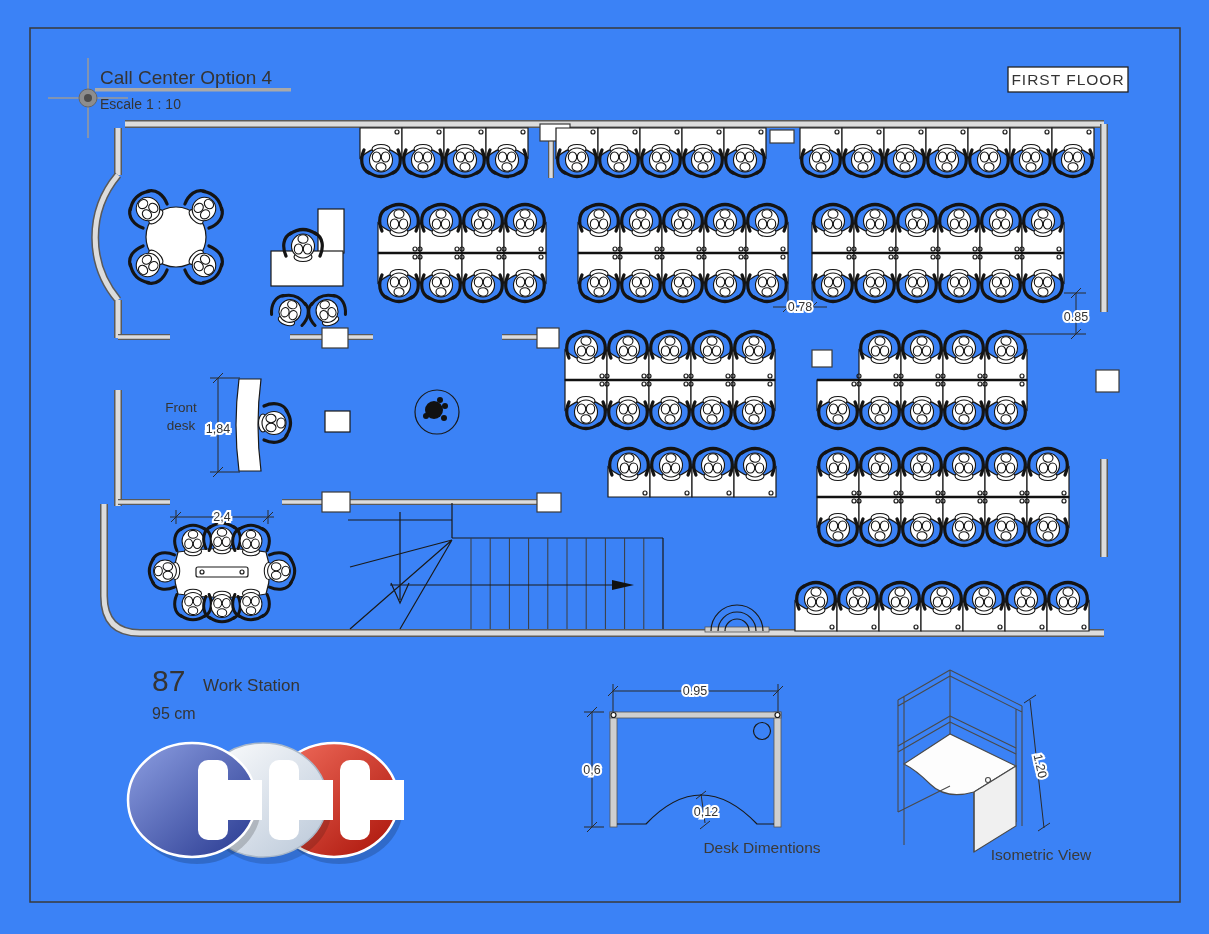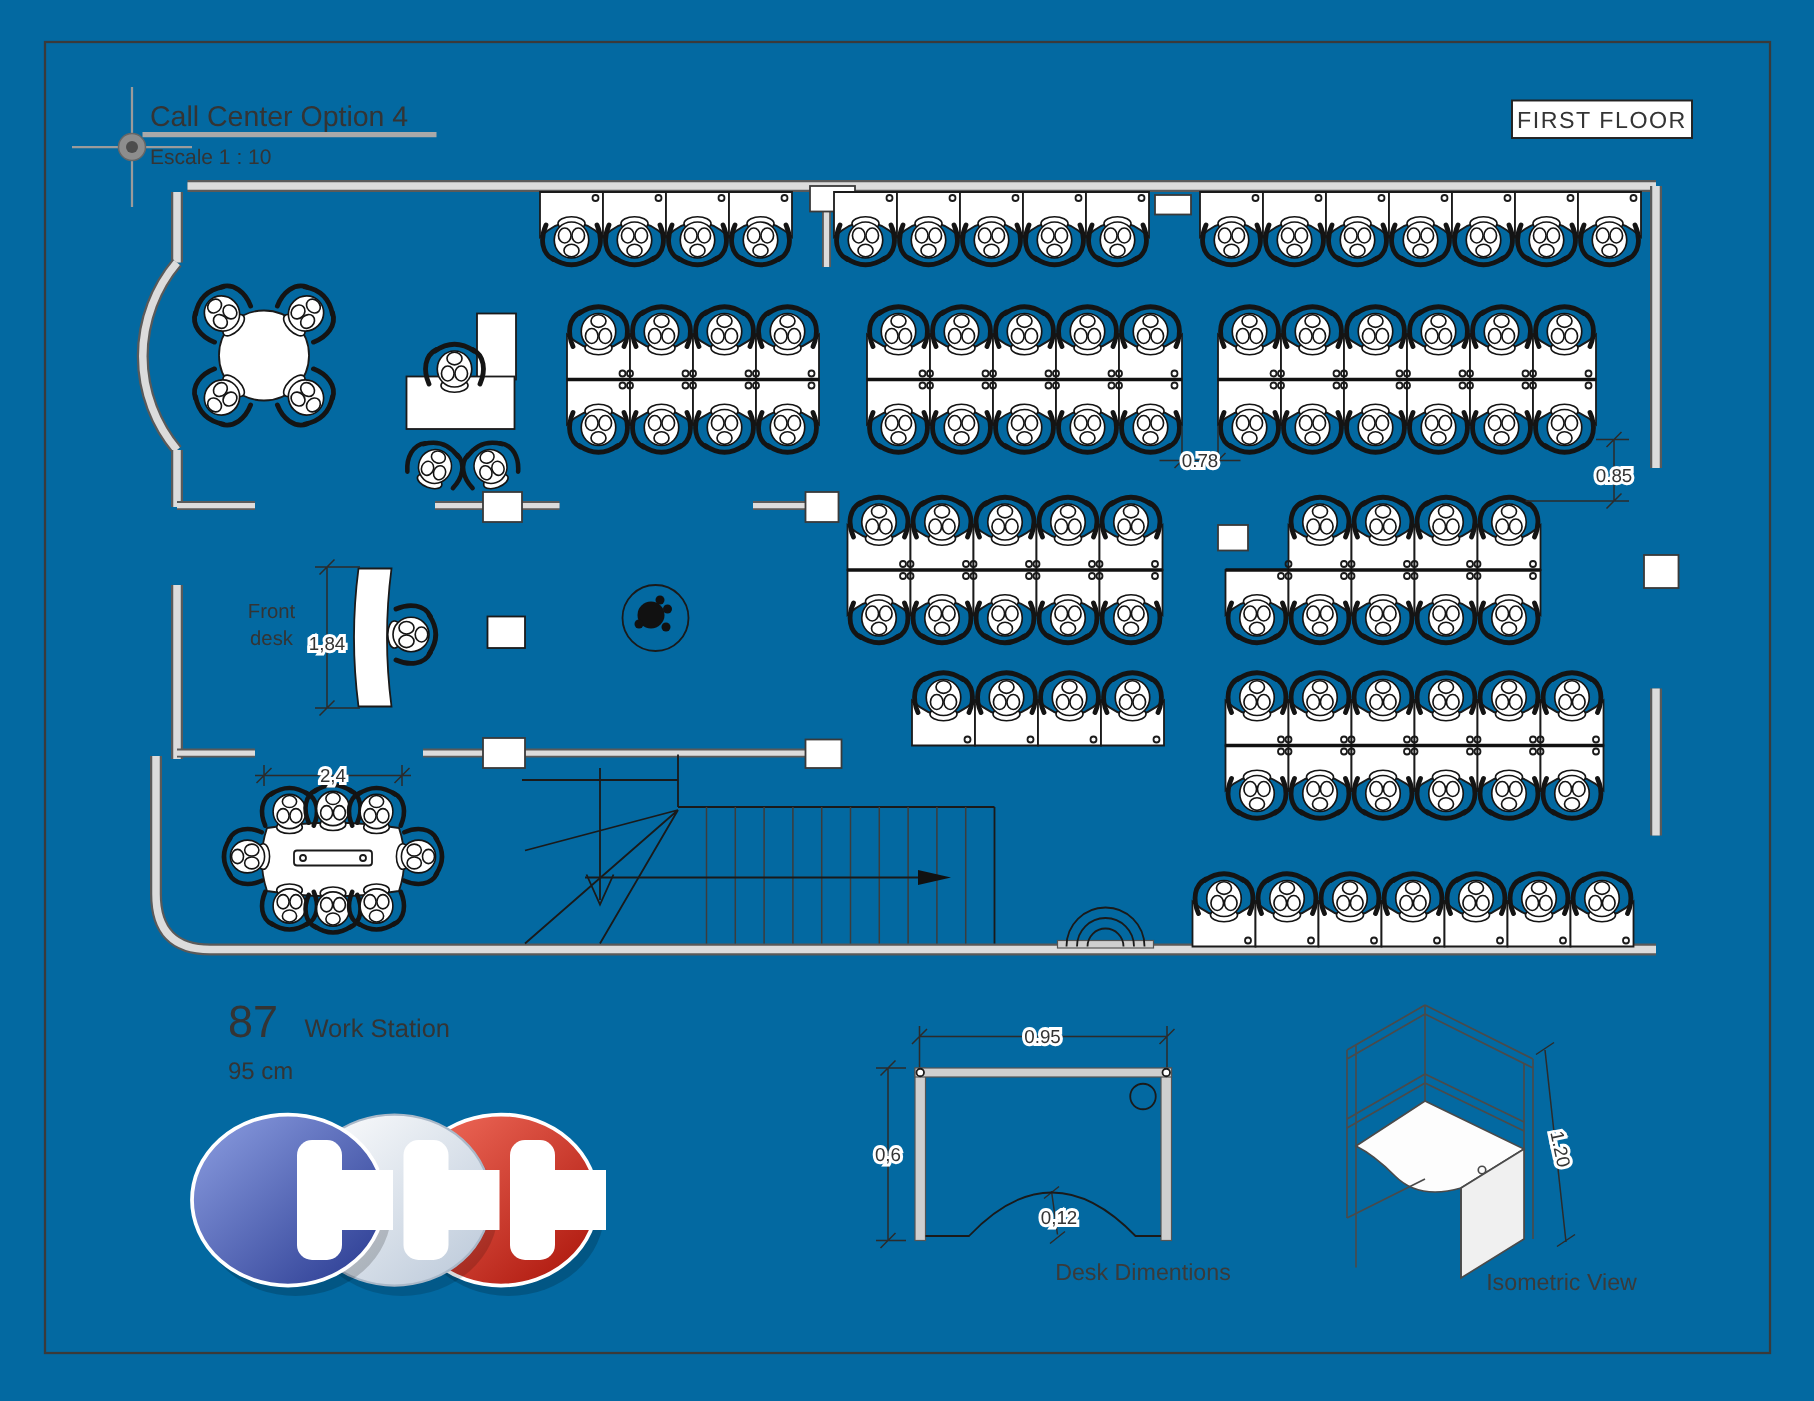--- a/index.html
+++ b/index.html
@@ -1,16 +1,16 @@
 <!DOCTYPE html>
 <html><head>
 <meta charset="utf-8">
 <style>
   html,body{margin:0;padding:0;background:#fff;}
-  #page{position:relative;width:1209px;height:934px;background:#0369a1;overflow:hidden;}
+  #page{position:relative;width:1209px;height:934px;background:#3b82f6;overflow:hidden;}
   svg{position:absolute;left:0;top:0;}
   svg text{font-family:"Liberation Sans","DejaVu Sans",sans-serif;fill:#343434;}
   .ln{stroke:#1a1a1a;stroke-width:1.2;fill:none;}
   .lnW{stroke:#1a1a1a;stroke-width:1.2;fill:#fff;}
   .thin{stroke:#3c3c3c;stroke-width:1;}
   .dim{stroke:#2b2b2b;stroke-width:1;fill:none;}
   .cl{fill:#fff;stroke:#141414;stroke-width:1.1;}
   .cw{fill:none;stroke:#141414;stroke-width:3.2;stroke-linecap:round;}
   text.d{font-size:12.5px;paint-order:stroke;stroke:#ffffff;stroke-width:4px;text-anchor:middle;}
   text.cap{font-size:15.5px;fill:#3a3a3a;text-anchor:middle;}

